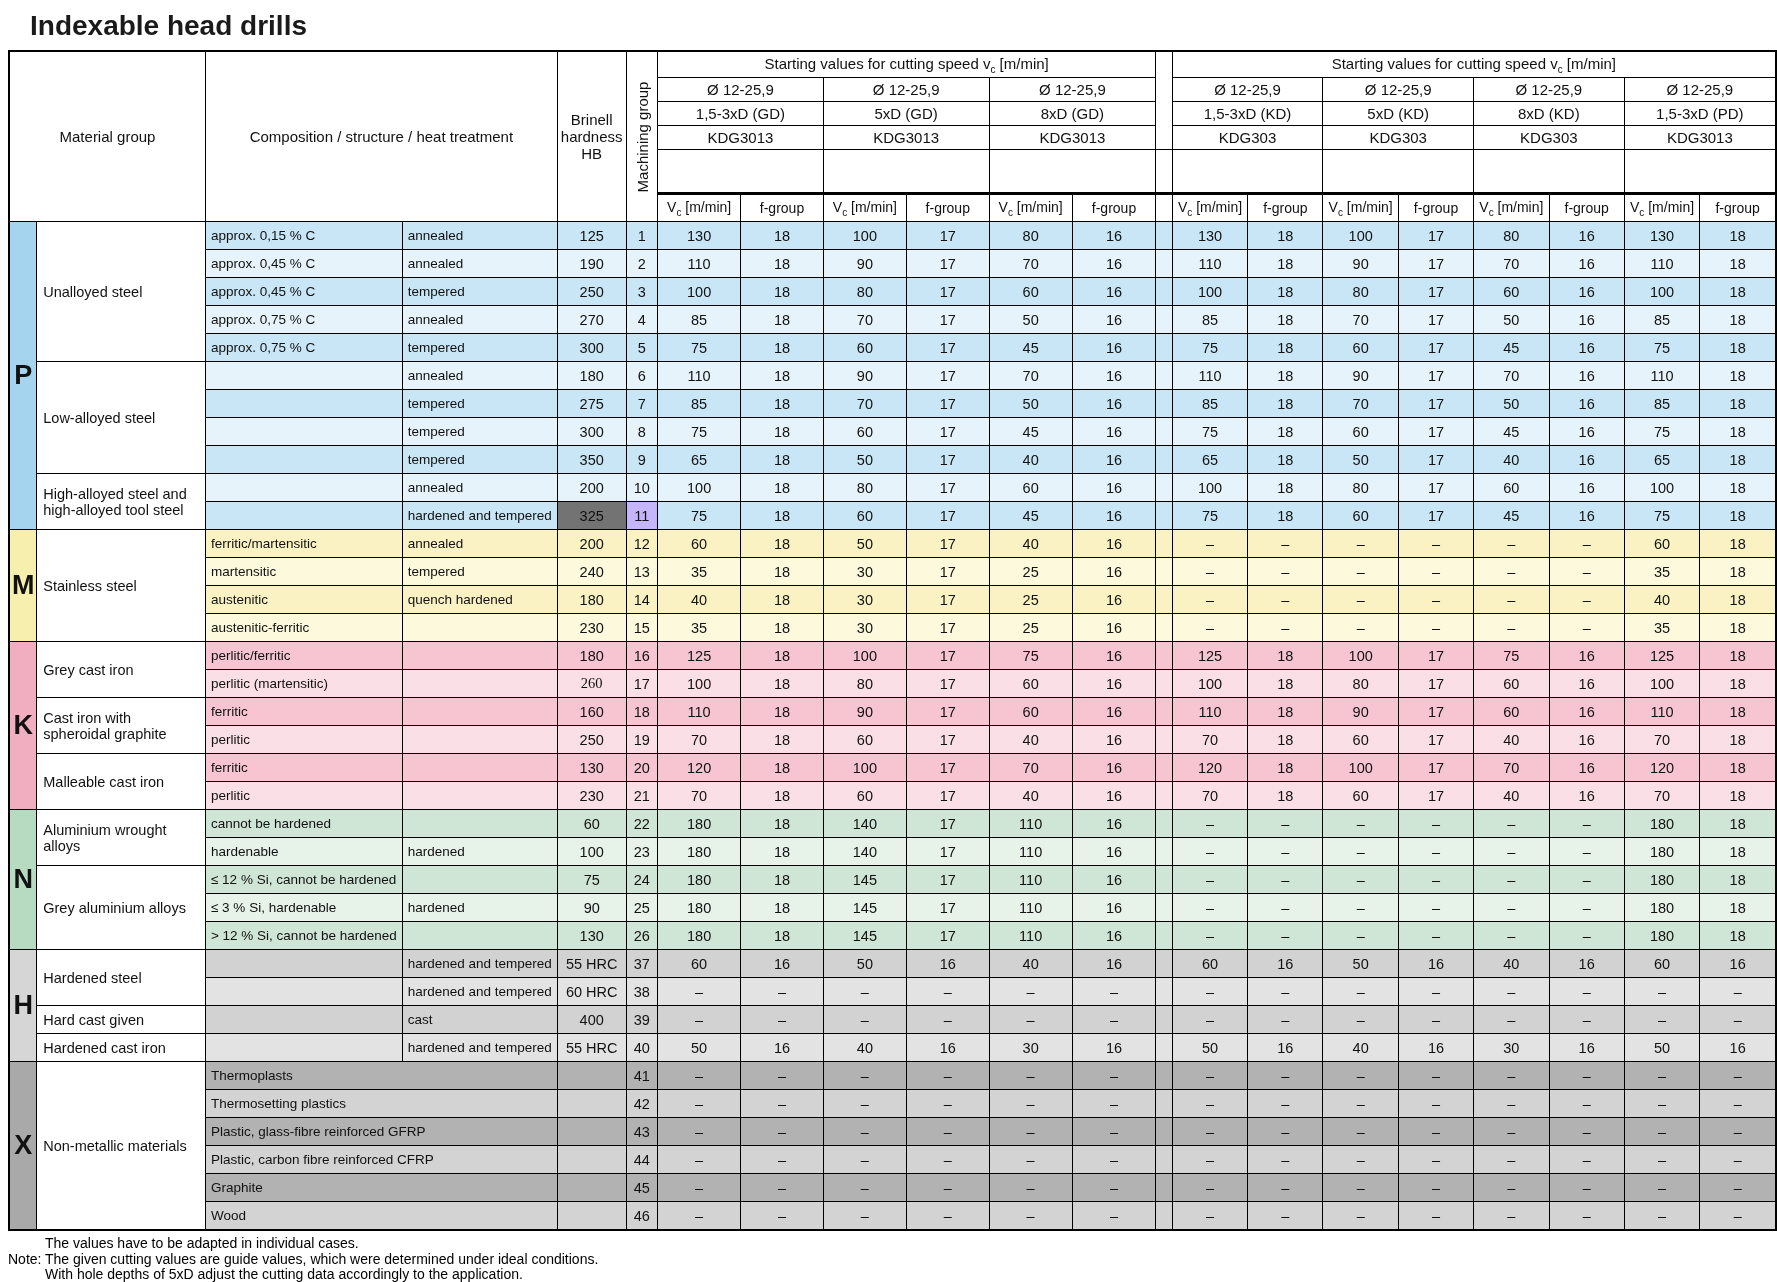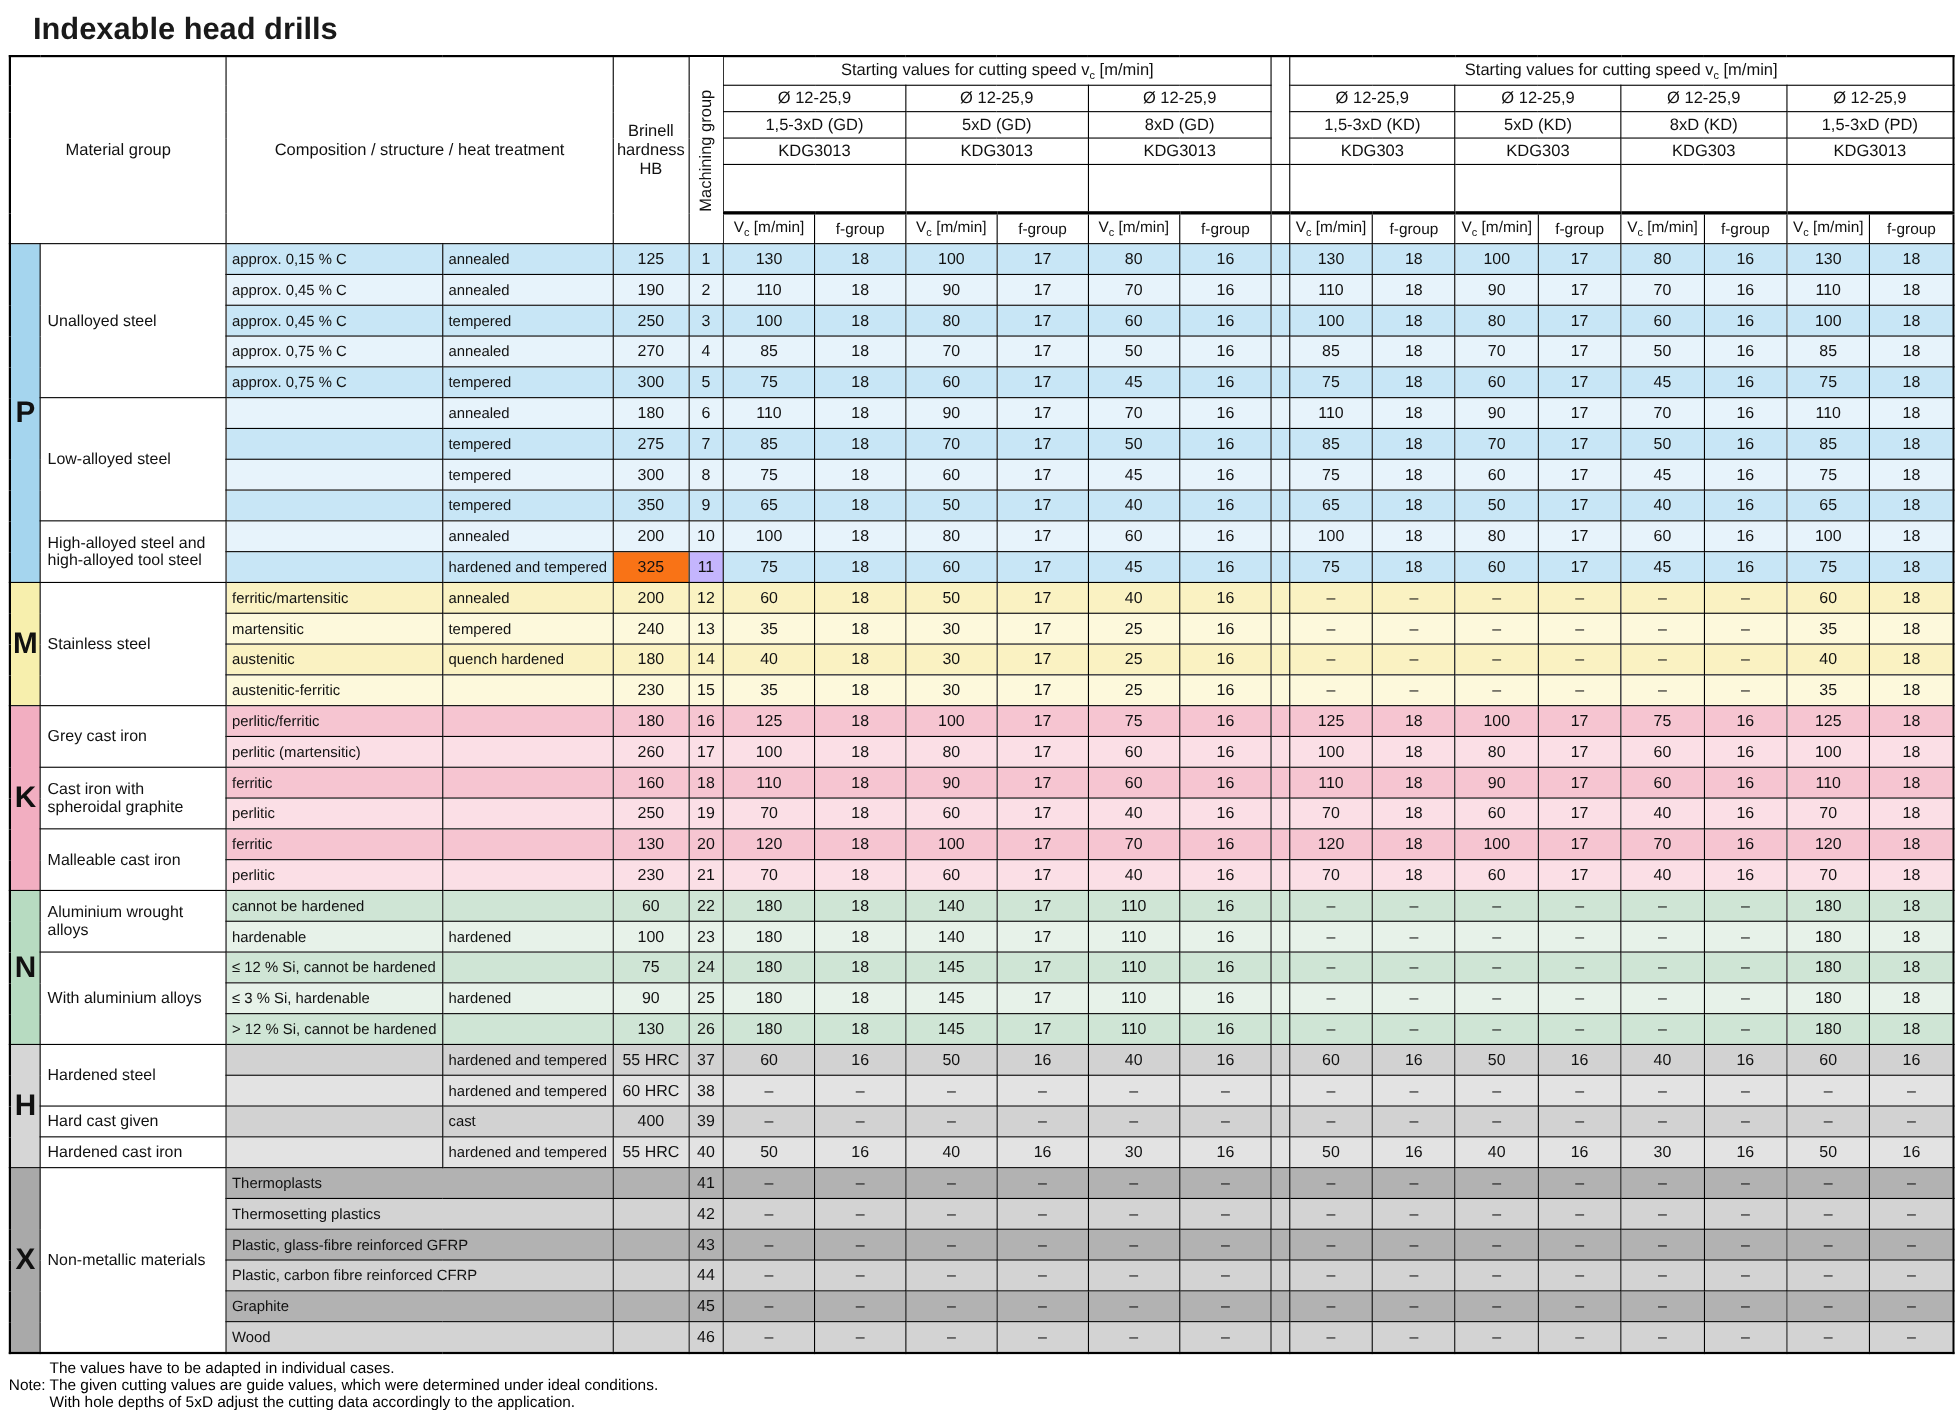--- a/index.html
+++ b/index.html
@@ -333,21 +333,21 @@
           <td class="val" style="background-color: rgb(231, 243, 251);">80</td>
           <td class="val" style="background-color: rgb(231, 243, 251);">17</td>
           <td class="val" style="background-color: rgb(231, 243, 251);">60</td>
           <td class="val" style="background-color: rgb(231, 243, 251);">16</td>
           <td class="val" style="background-color: rgb(231, 243, 251);">100</td>
           <td class="val" style="background-color: rgb(231, 243, 251);">18</td>
         </tr>
         <tr>
           <td class="comp" style="background-color: rgb(200, 230, 246);"></td>
           <td class="treat" style="background-color: rgb(200, 230, 246);">hardened and tempered</td>
-          <td class="hb" style="background-color: #f97316;">325</td>
+          <td class="hb" style="background-color: #737373;">325</td>
           <td class="mg" style="background-color: #c4b5fd;">11</td>
           <td class="val" style="background-color: rgb(200, 230, 246);">75</td>
           <td class="val" style="background-color: rgb(200, 230, 246);">18</td>
           <td class="val" style="background-color: rgb(200, 230, 246);">60</td>
           <td class="val" style="background-color: rgb(200, 230, 246);">17</td>
           <td class="val" style="background-color: rgb(200, 230, 246);">45</td>
           <td class="val" style="background-color: rgb(200, 230, 246);">16</td>
           <td style="background-color: rgb(200, 230, 246);"></td>
           <td class="val" style="background-color: rgb(200, 230, 246);">75</td>
           <td class="val" style="background-color: rgb(200, 230, 246);">18</td>
@@ -463,21 +463,21 @@
           <td class="val" style="background-color: rgb(246, 197, 209);">100</td>
           <td class="val" style="background-color: rgb(246, 197, 209);">17</td>
           <td class="val" style="background-color: rgb(246, 197, 209);">75</td>
           <td class="val" style="background-color: rgb(246, 197, 209);">16</td>
           <td class="val" style="background-color: rgb(246, 197, 209);">125</td>
           <td class="val" style="background-color: rgb(246, 197, 209);">18</td>
         </tr>
         <tr>
           <td class="comp" style="background-color: rgb(251, 223, 230);">perlitic (martensitic)</td>
           <td class="treat" style="background-color: rgb(251, 223, 230);"></td>
-          <td class="hb" style="background-color: rgb(251, 223, 230);">260</td>
+          <td class="hb" style="background-color: rgb(251, 223, 230); font-family: Liberation Serif, serif;">260</td>
           <td class="mg" style="background-color: rgb(251, 223, 230);">17</td>
           <td class="val" style="background-color: rgb(251, 223, 230);">100</td>
           <td class="val" style="background-color: rgb(251, 223, 230);">18</td>
           <td class="val" style="background-color: rgb(251, 223, 230);">80</td>
           <td class="val" style="background-color: rgb(251, 223, 230);">17</td>
           <td class="val" style="background-color: rgb(251, 223, 230);">60</td>
           <td class="val" style="background-color: rgb(251, 223, 230);">16</td>
           <td style="background-color: rgb(251, 223, 230);"></td>
           <td class="val" style="background-color: rgb(251, 223, 230);">100</td>
           <td class="val" style="background-color: rgb(251, 223, 230);">18</td>
@@ -612,21 +612,21 @@
           <td class="val" style="background-color: rgb(231, 242, 233);">–</td>
           <td class="val" style="background-color: rgb(231, 242, 233);">–</td>
           <td class="val" style="background-color: rgb(231, 242, 233);">–</td>
           <td class="val" style="background-color: rgb(231, 242, 233);">–</td>
           <td class="val" style="background-color: rgb(231, 242, 233);">–</td>
           <td class="val" style="background-color: rgb(231, 242, 233);">–</td>
           <td class="val" style="background-color: rgb(231, 242, 233);">180</td>
           <td class="val" style="background-color: rgb(231, 242, 233);">18</td>
         </tr>
         <tr>
-          <td rowspan="3" class="name">With aluminium alloys</td>
+          <td rowspan="3" class="name">Grey aluminium alloys</td>
           <td class="comp" style="background-color: rgb(207, 229, 213);">≤ 12 % Si, cannot be hardened</td>
           <td class="treat" style="background-color: rgb(207, 229, 213);"></td>
           <td class="hb" style="background-color: rgb(207, 229, 213);">75</td>
           <td class="mg" style="background-color: rgb(207, 229, 213);">24</td>
           <td class="val" style="background-color: rgb(207, 229, 213);">180</td>
           <td class="val" style="background-color: rgb(207, 229, 213);">18</td>
           <td class="val" style="background-color: rgb(207, 229, 213);">145</td>
           <td class="val" style="background-color: rgb(207, 229, 213);">17</td>
           <td class="val" style="background-color: rgb(207, 229, 213);">110</td>
           <td class="val" style="background-color: rgb(207, 229, 213);">16</td>

